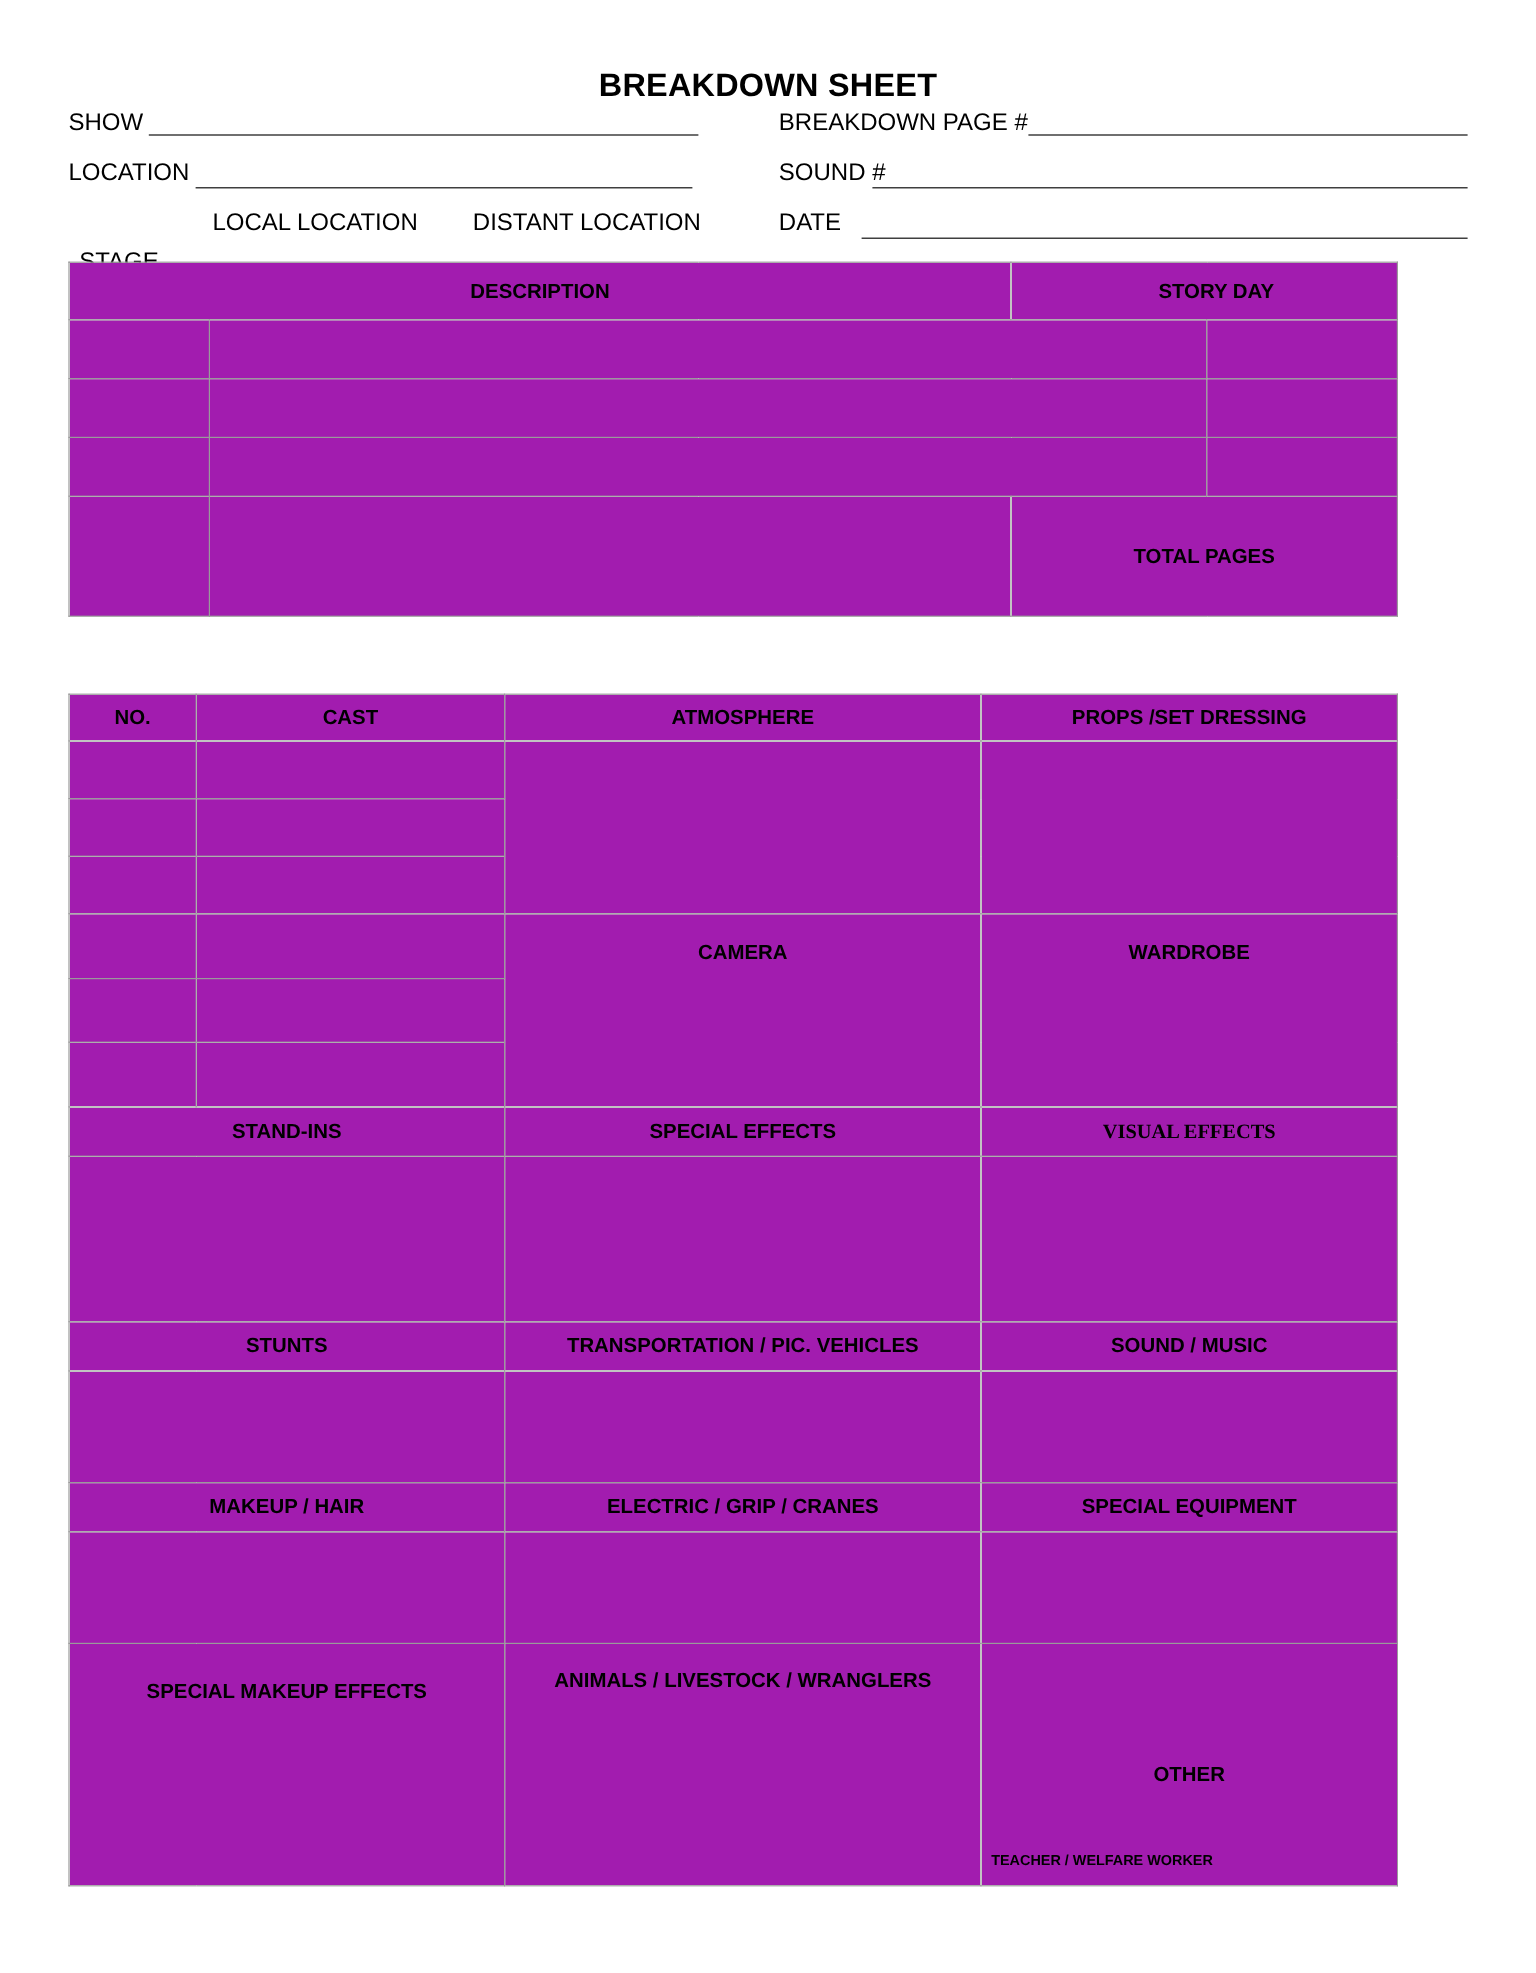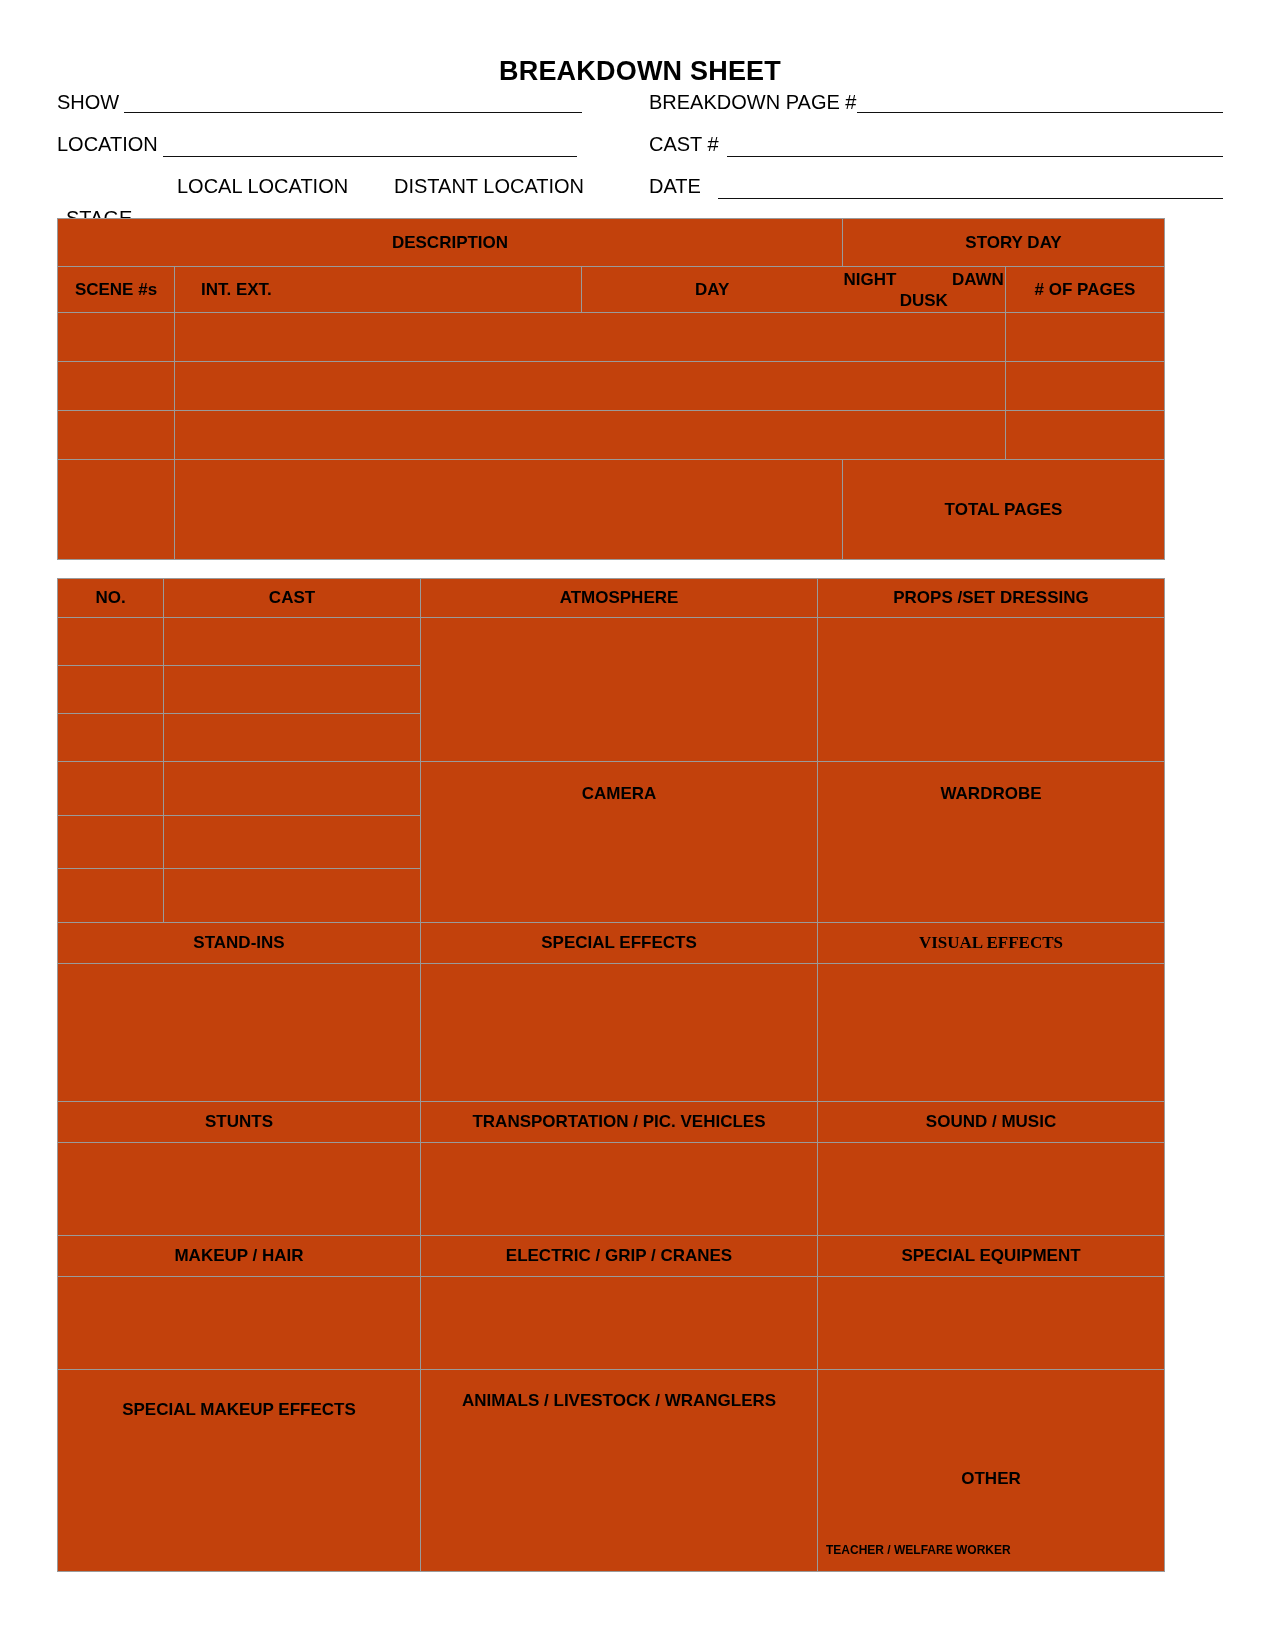--- a/index.html
+++ b/index.html
@@ -92,21 +92,21 @@
     table-layout: fixed;
   }
   .gtable td {
     border: 1px solid #9a9a9a;
     padding: 0;
     vertical-align: middle;
     text-align: center;
     font-size: 17px;
     font-weight: bold;
     overflow: hidden;
-    background: #c2410c;
+    background: #a21caf;
   }
   .gtable td.blank { font-weight: normal; }
 
   
   #table-scene {
     left: 57px;
     top: 218px;
     width: 1107px;
   }
   #table-scene td { height: 44px; }
@@ -158,21 +158,21 @@
       <span class="ruleline line-show"></span>
 
       <span class="lbl lbl-bpage">BREAKDOWN PAGE #</span>
       <span class="ruleline line-bpage"></span>
     </div>
 
     <div class="hrow r2">
       <span class="lbl lbl-location">LOCATION</span>
       <span class="ruleline line-loc"></span>
 
-      <span class="lbl lbl-prod">CAST #</span>
+      <span class="lbl lbl-prod">SOUND #</span>
       <span class="ruleline line-prod"></span>
     </div>
 
     <div class="hrow r3">
       <span class="lbl lbl-stage">STAGE</span>
       <span class="lbl lbl-local">LOCAL LOCATION</span>
       <span class="lbl lbl-distant">DISTANT LOCATION</span>
 
       <span class="lbl lbl-date">DATE</span>
       <span class="ruleline line-date"></span>
@@ -187,31 +187,20 @@
       <col style="width:163px">
       <col style="width:159px">
     </colgroup>
     <tbody>
 
       <tr>
         <td colspan="3" style="height:47px;">DESCRIPTION</td>
         <td colspan="2" class="clip-h twoline" style="height:47px;padding-left:20px;">STORY DAY</td>
       </tr>
 
-      <tr>
-        <td style="height:45px;">SCENE #s</td>
-        <td style="height:45px; text-align:left; padding-left:26px;">INT.  EXT.</td>
-        <td style="height:45px; border-right:none; text-align:center;">DAY</td>
-        <td class="clip-h twoline" style="height:45px; border-left:none;">
-          <span>NIGHT</span>
-          <span style="display:inline-block;width:46px"></span>
-          <span>DAWN DUSK</span>
-        </td>
-        <td style="height:45px;"># OF PAGES</td>
-      </tr>
 
       <tr>
         <td class="blank" style="height:48px;"></td>
         <td class="blank" colspan="3" style="height:48px;"></td>
         <td class="blank" style="height:48px;"></td>
       </tr>
       <tr>
         <td class="blank" style="height:48px;"></td>
         <td class="blank" colspan="3" style="height:48px;"></td>
         <td class="blank" style="height:48px;"></td>

